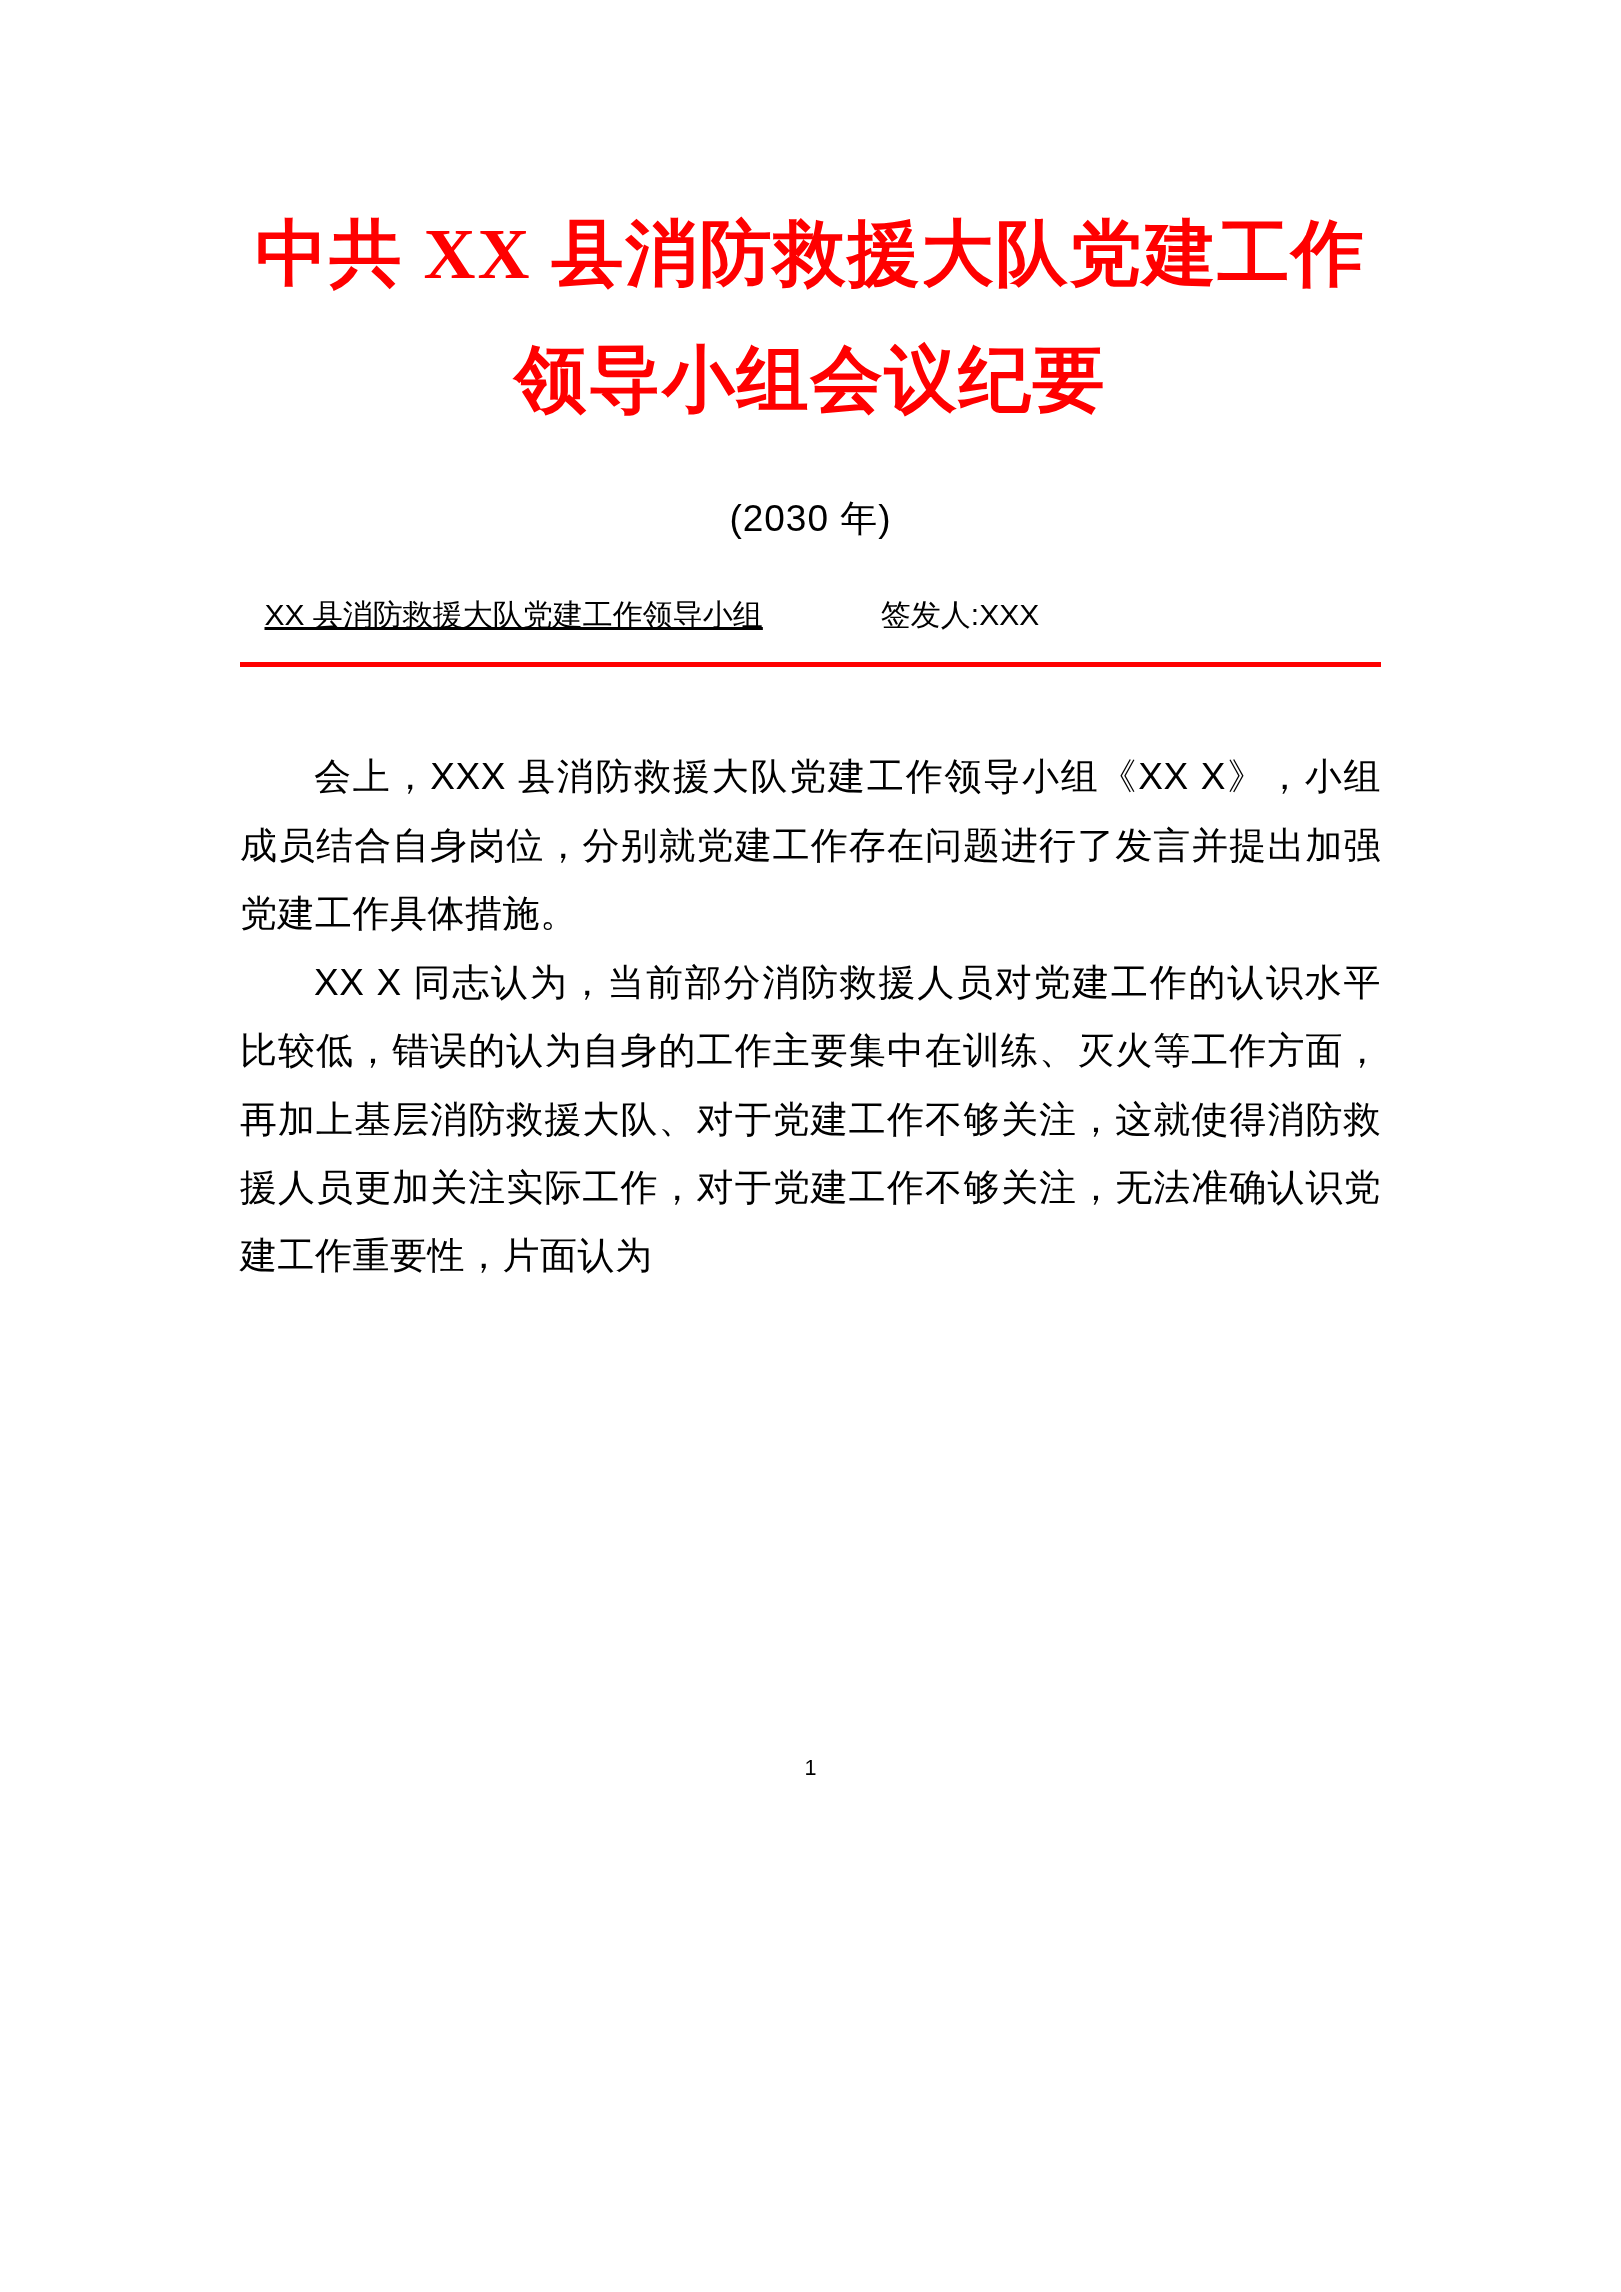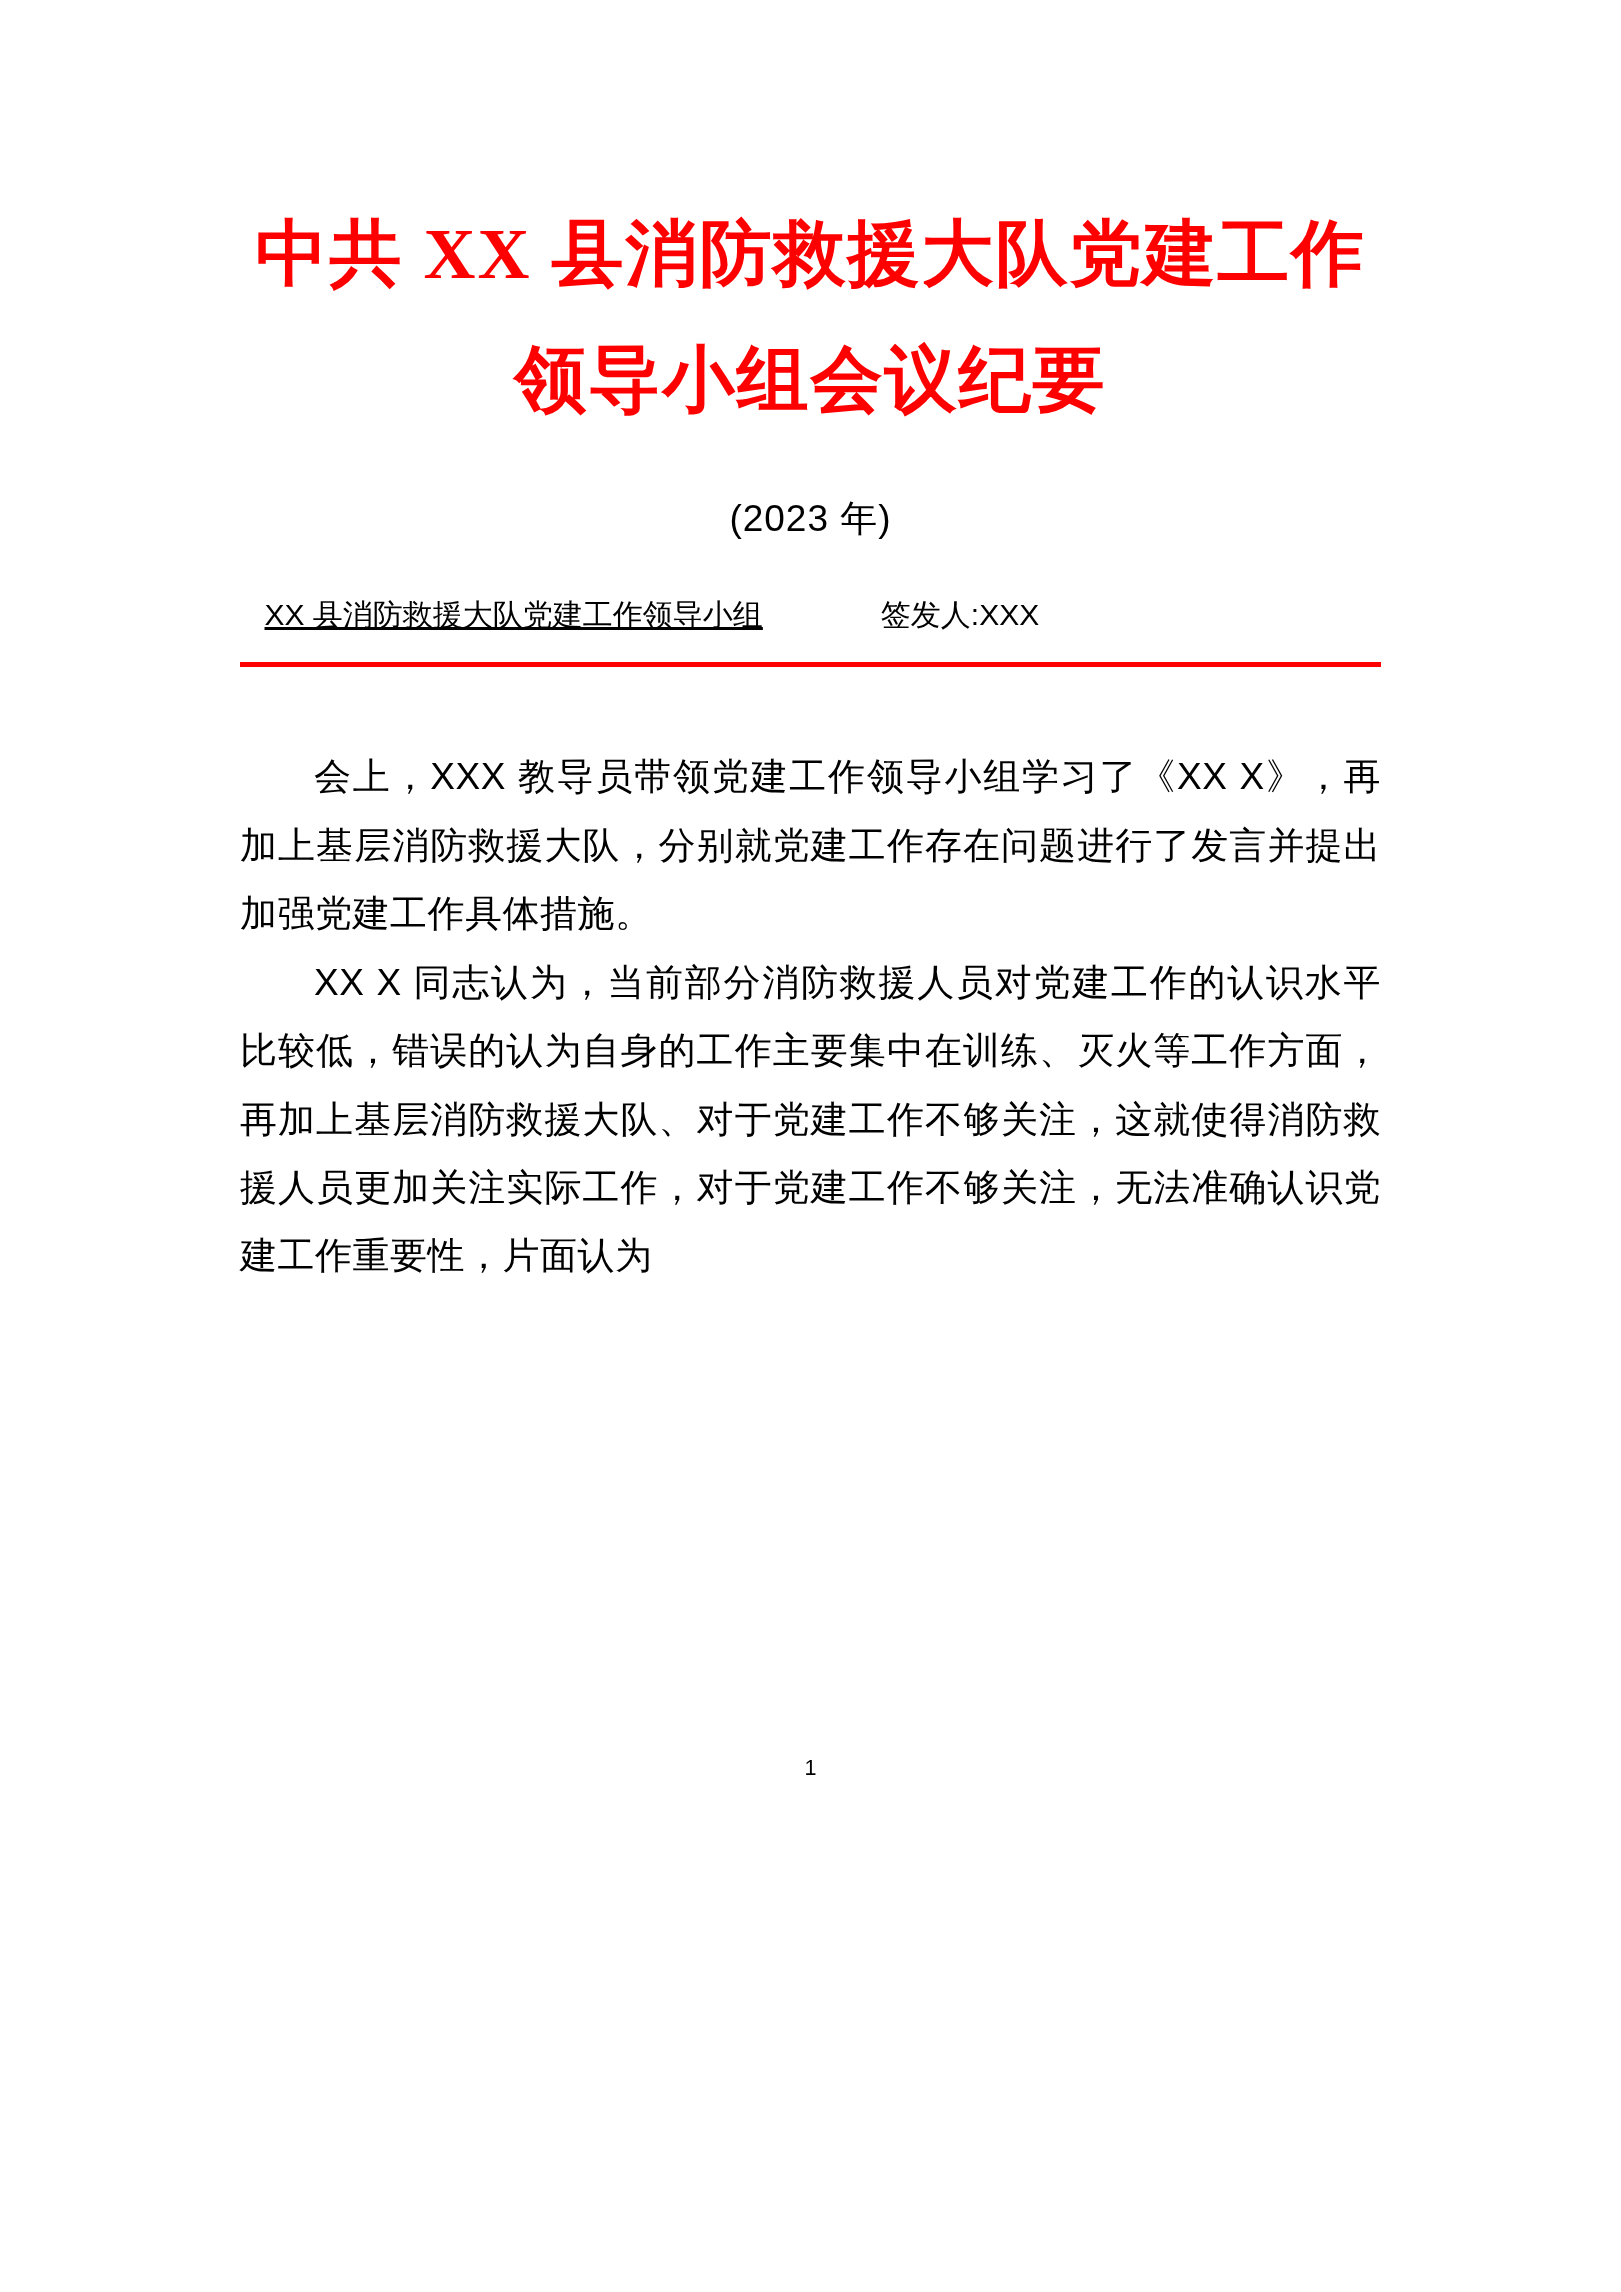--- a/index.html
+++ b/index.html
@@ -86,31 +86,31 @@
     color: #000000;
   }
 </style>
 </head>
 <body>
 
 <div class="page">
 
   <h1 class="doc-title">中共 XX 县消防救援大队党建工作领导小组会议纪要</h1>
 
-  <div class="doc-subtitle">(2023 年)</div>
+  <div class="doc-subtitle">(2030 年)</div>
 
   <div class="issuer-row">
     <span class="issuer-org">XX 县消防救援大队党建工作领导小组</span>
     <span class="issuer-spacer"></span>
     <span class="issuer-signer">签发人:XXX</span>
   </div>
 
   <div class="red-rule"></div>
 
   <div class="body-text">
-    <p>会上，XXX 教导员带领党建工作领导小组学习了《XX X》，再加上基层消防救援大队，分别就党建工作存在问题进行了发言并提出加强党建工作具体措施。</p>
+    <p>会上，XXX 县消防救援大队党建工作领导小组《XX X》，小组成员结合自身岗位，分别就党建工作存在问题进行了发言并提出加强党建工作具体措施。</p>
     <p>XX X 同志认为，当前部分消防救援人员对党建工作的认识水平比较低，错误的认为自身的工作主要集中在训练、灭火等工作方面，再加上基层消防救援大队、对于党建工作不够关注，这就使得消防救援人员更加关注实际工作，对于党建工作不够关注，无法准确认识党建工作重要性，片面认为</p>
   </div>
 
   <div class="page-number">1</div>
 
 </div>
 
 
 </body></html>

